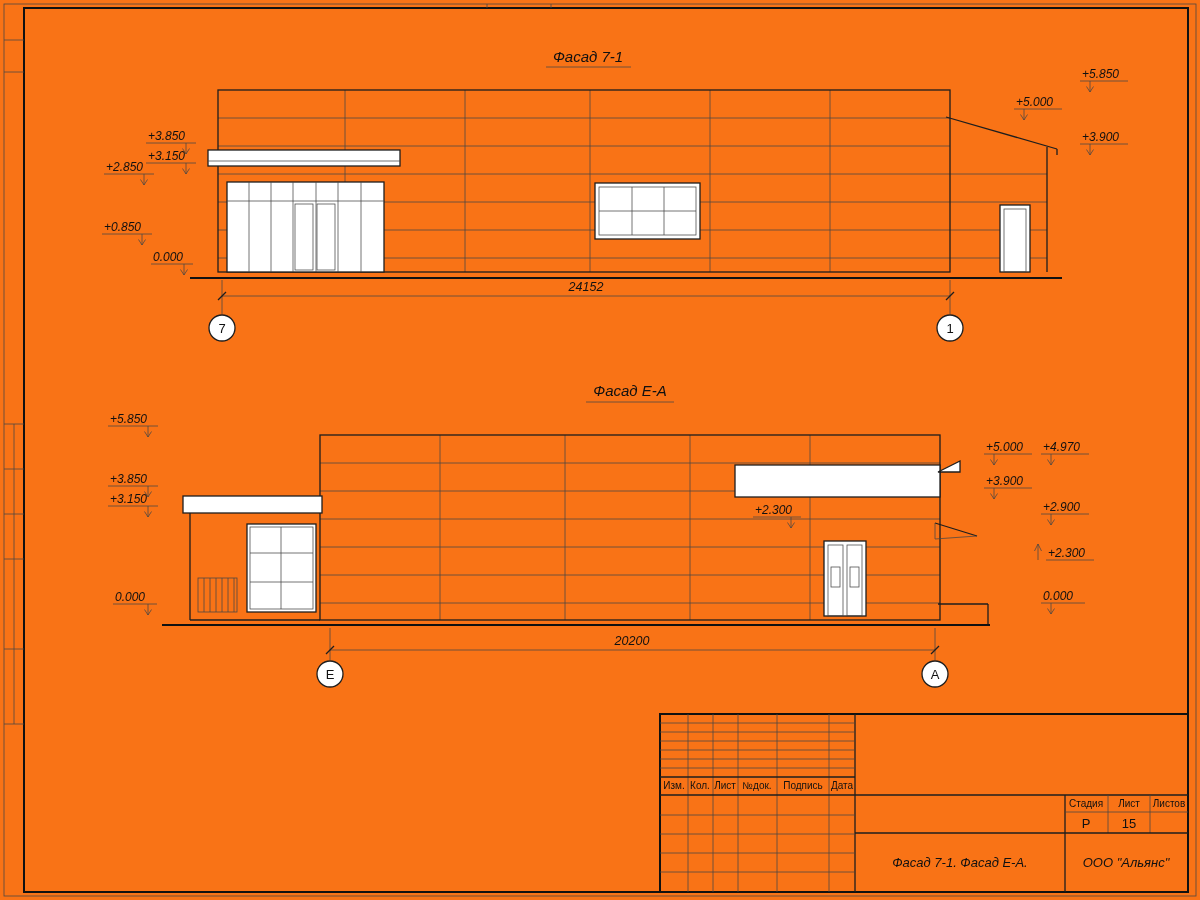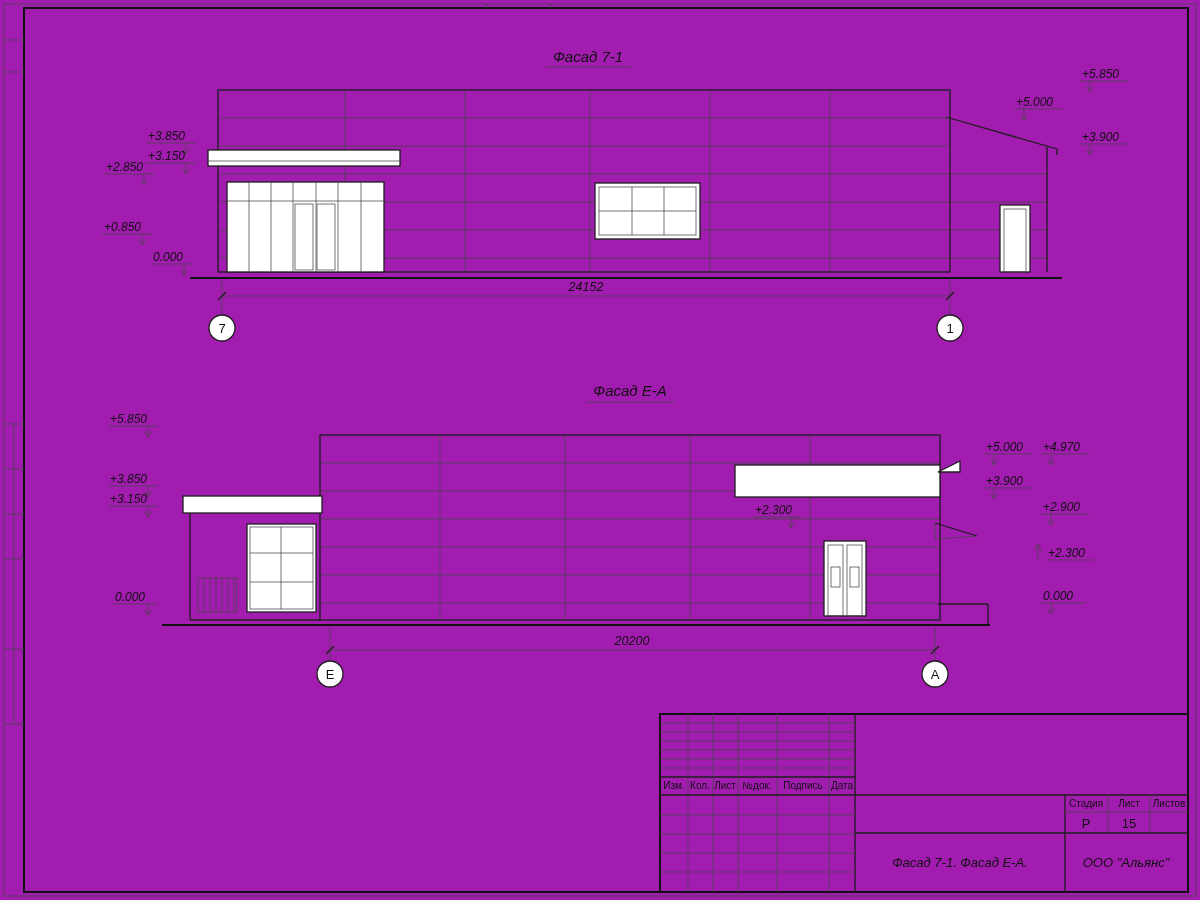--- a/index.html
+++ b/index.html
@@ -1,16 +1,16 @@
 <!DOCTYPE html>
 <html><head>
 <meta charset="utf-8">
 <style>
   html,body{margin:0;padding:0;background:#e8e8e8;}
-  .sheet{width:1200px;height:900px;background:#a21caf;position:relative;margin:0 auto;text-align:right;}
+  .sheet{width:1200px;height:900px;background:#f97316;position:relative;margin:0 auto;text-align:right;}
   svg{display:block;}
   svg text{font-family:"Liberation Sans",sans-serif;fill:#111;}
   .thin{stroke:#454545;stroke-width:.75;fill:none;}
   .med{stroke:#1e1e1e;stroke-width:1.3;fill:none;}
   .frame{stroke:#111;stroke-width:2;fill:none;}
   .thick{stroke:#111;stroke-width:2.2;fill:none;}
   .white{fill:#ffffff;}
   .ann{font-size:12px;font-style:italic;}
   .dim{font-size:12.5px;font-style:italic;}
   .ttl{font-size:15px;font-style:italic;}

